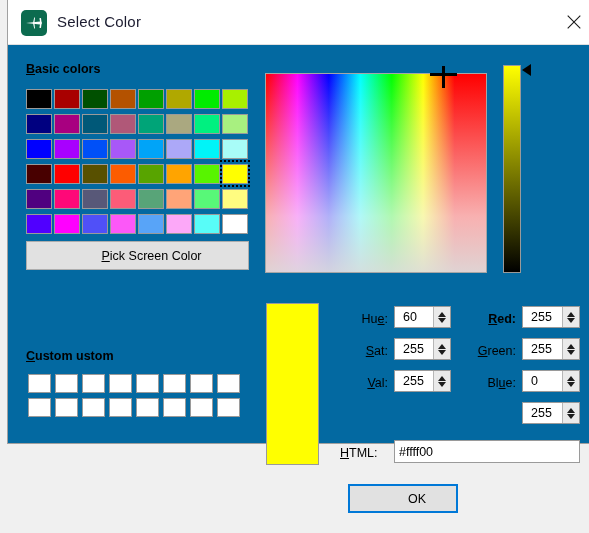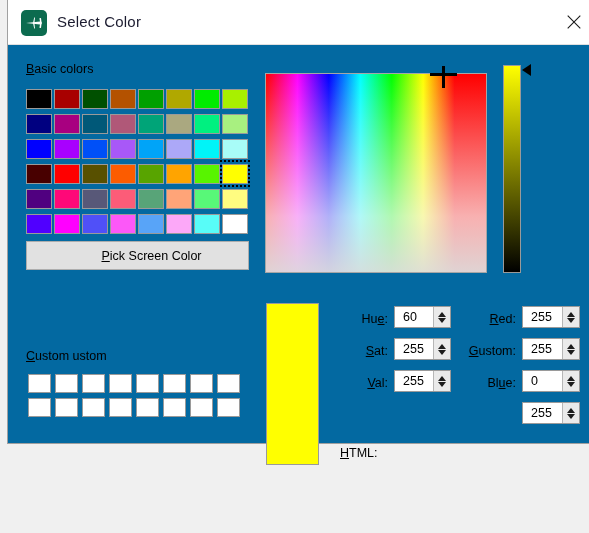--- a/index.html
+++ b/index.html
@@ -48,20 +48,21 @@
     cursor: default;
   }
   #close-btn svg { position: absolute; left: 16px; top: 15px; }
 
   
   .section-label {
     position: absolute;
     font-size: 12.5px;
     color: #000;
     white-space: nowrap;
+    font-weight: bold;
   }
   .accel { text-decoration: underline; }
 
   
   #basic-grid {
     position: absolute; left: 17px; top: 86px;
     display: grid;
     grid-template-columns: repeat(8, 28px);
     grid-template-rows: repeat(6, 25px);
   }
@@ -493,33 +494,33 @@
     <span class="accel">V</span><span>al:</span>
   </div>
   <div class="spin" style="left:386px; top:370px; width:57px;">
     <div class="val">255</div>
     <div class="btns">
         <div class="up"></div>
         <div class="down"></div>
       </div>
   </div>
 
-  <div class="field-label" style="left:448px; top:312px; width:60px;">
+  <div class="field-label" style="left:448px; top:312px; width:60px;font-weight:bold;">
     <span class="accel">R</span><span>ed:</span>
   </div>
   <div class="spin" style="left:514px; top:306px; width:58px;">
     <div class="val">255</div>
     <div class="btns">
         <div class="up"></div>
         <div class="down"></div>
       </div>
   </div>
 
   <div class="field-label" style="left:448px; top:344px; width:60px;">
-    <span class="accel">G</span><span>ustom:</span>
+    <span class="accel">G</span><span>reen:</span>
   </div>
   <div class="spin" style="left:514px; top:338px; width:58px;">
     <div class="val">255</div>
     <div class="btns">
         <div class="up"></div>
         <div class="down"></div>
       </div>
   </div>
 
   <div class="field-label" style="left:448px; top:376px; width:60px;">
@@ -537,15 +538,19 @@
     <div class="val">255</div>
     <div class="btns">
         <div class="up"></div>
         <div class="down"></div>
       </div>
   </div>
 
   <div id="html-label">
     <span class="accel">H</span><span>TML:</span>
   </div>
-
+  <div id="html-field">
+    <div class="val">#ffff00</div>
+  </div>
+
+  <div class="pushbtn" id="ok-btn">OK</div>
 
 </div>
 
 </body></html>

